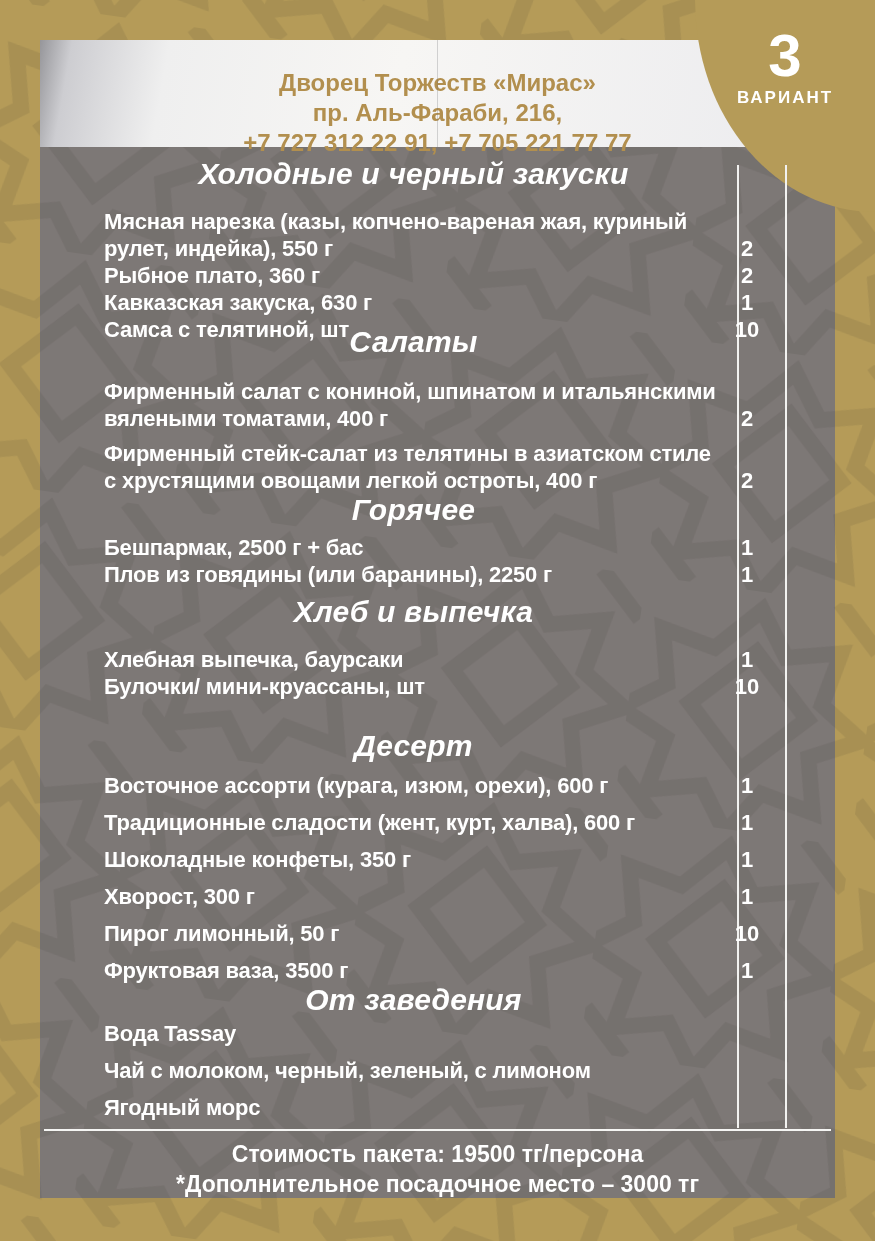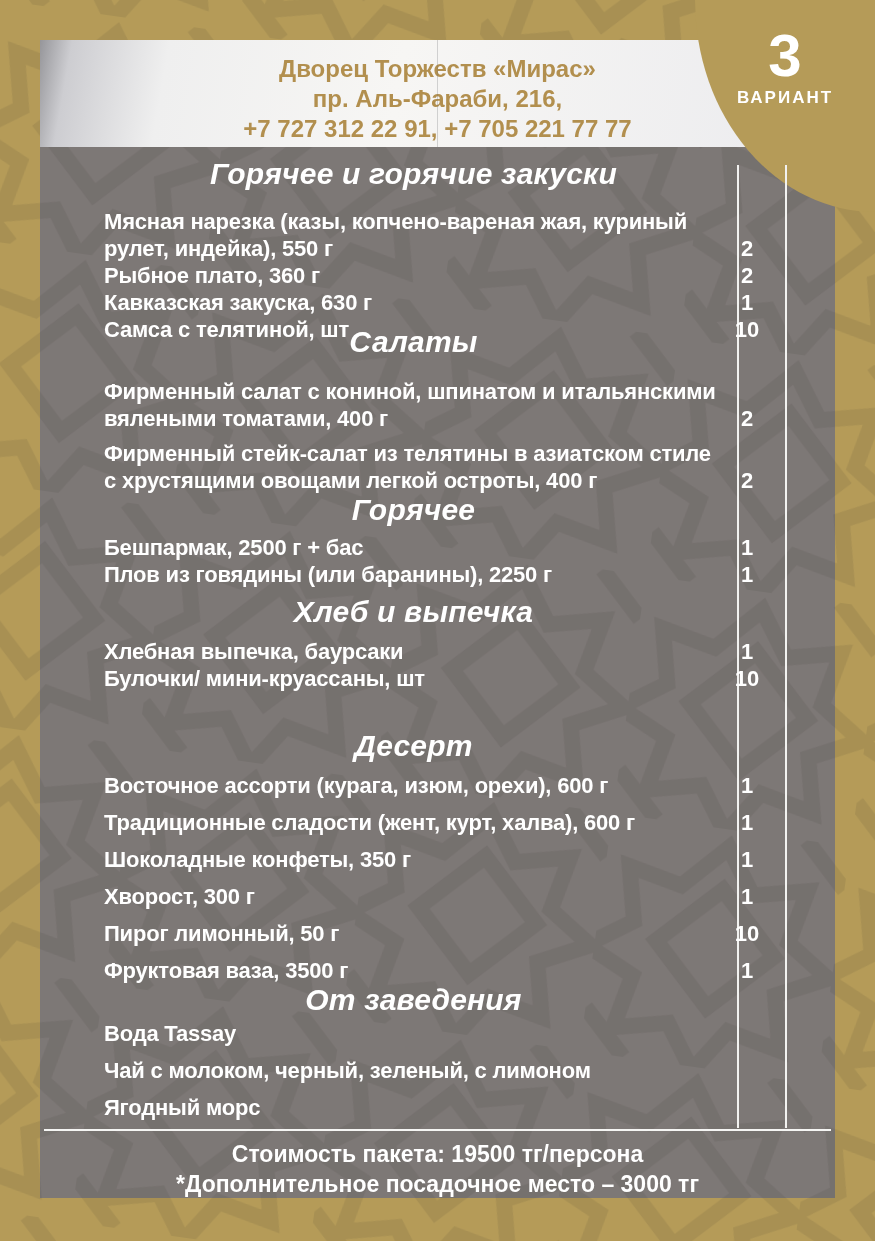--- a/index.html
+++ b/index.html
@@ -11,21 +11,21 @@
   .panel{
     position:absolute;left:40px;top:40px;width:795px;height:1158px;
     background:#7d7876;
   }
   .pattern{position:absolute;left:0;top:0;pointer-events:none;}
   .band{
     position:absolute;left:40px;top:40px;width:795px;height:107px;
     background:linear-gradient(100deg,#96969a 0%,#cdcdd1 4%,#efefef 16%,#f7f6f4 45%,#ebebee 100%);
   }
   .band-text{
-    padding-top:14px;text-align:center;
+    padding-top:28px;text-align:center;
     color:#b28f4e;font-weight:bold;font-size:24px;line-height:30px;
   }
   .fold{
     position:absolute;left:397px;top:0;width:1px;height:100%;
     background:rgba(110,110,115,0.28);
   }
   .corner{
     position:absolute;top:0;right:0;width:180px;height:212px;
     background:#b59b58;border-bottom-left-radius:100% 100%;
   }
@@ -47,21 +47,21 @@
   .section-4{top:728px}
   .section-5{top:982px}
   .heading{
     margin:0 98px 0 50px;text-align:center;
     font-size:30px;font-style:italic;font-weight:bold;color:#fff;line-height:36px;
     letter-spacing:0.2px;
   }
   .section-0 .heading{margin-bottom:16px}
   .section-1 .heading{margin-bottom:18px}
   .section-2 .heading{margin-bottom:6px}
-  .section-3 .heading{margin-bottom:8px}
+  .section-3 .heading{margin-bottom:16px}
   .section-4 .heading{margin-bottom:8px}
   .section-5 .heading{margin-bottom:2px}
   .row{display:flex;align-items:flex-end;padding:0 64px;}
   .section-1 .row{margin-bottom:8px}
   .section-4 .row{margin-bottom:10px}
   .section-5 .row{margin-bottom:10px}
   .iname{
     flex:1;white-space:pre-line;
     font-size:22px;font-weight:bold;color:#fff;line-height:27px;letter-spacing:-0.2px;
   }
@@ -109,21 +109,21 @@
       <div class="num">3</div>
       <div class="lbl">ВАРИАНТ</div>
     </div>
   </div>
 
   <div class="vline v1"></div>
   <div class="vline v2"></div>
 
   <div class="menu">
       <div class="section section-0">
-        <div class="heading">Горячее и горячие закуски</div>
+        <div class="heading">Холодные и черный закуски</div>
         <div class="row">
           <div class="iname">Мясная нарезка (казы, копчено-вареная жая, куриный
 рулет, индейка), 550 г</div>
           <div class="qty">2</div>
         </div>
         <div class="row">
           <div class="iname">Рыбное плато, 360 г</div>
           <div class="qty">2</div>
         </div>
         <div class="row">

